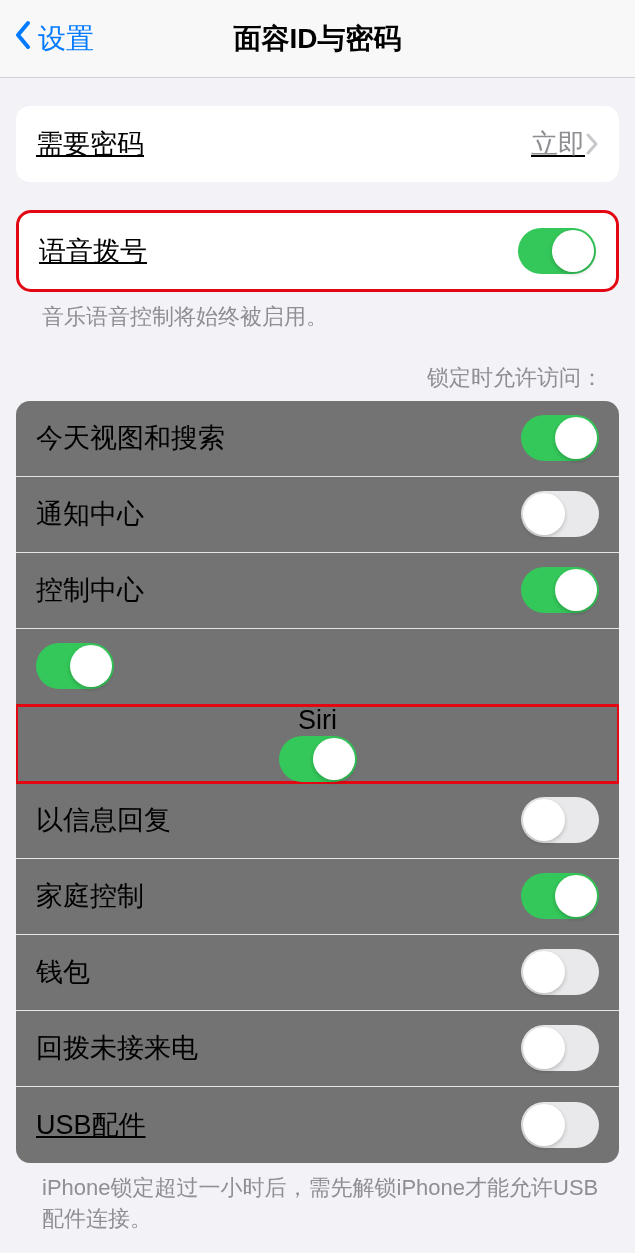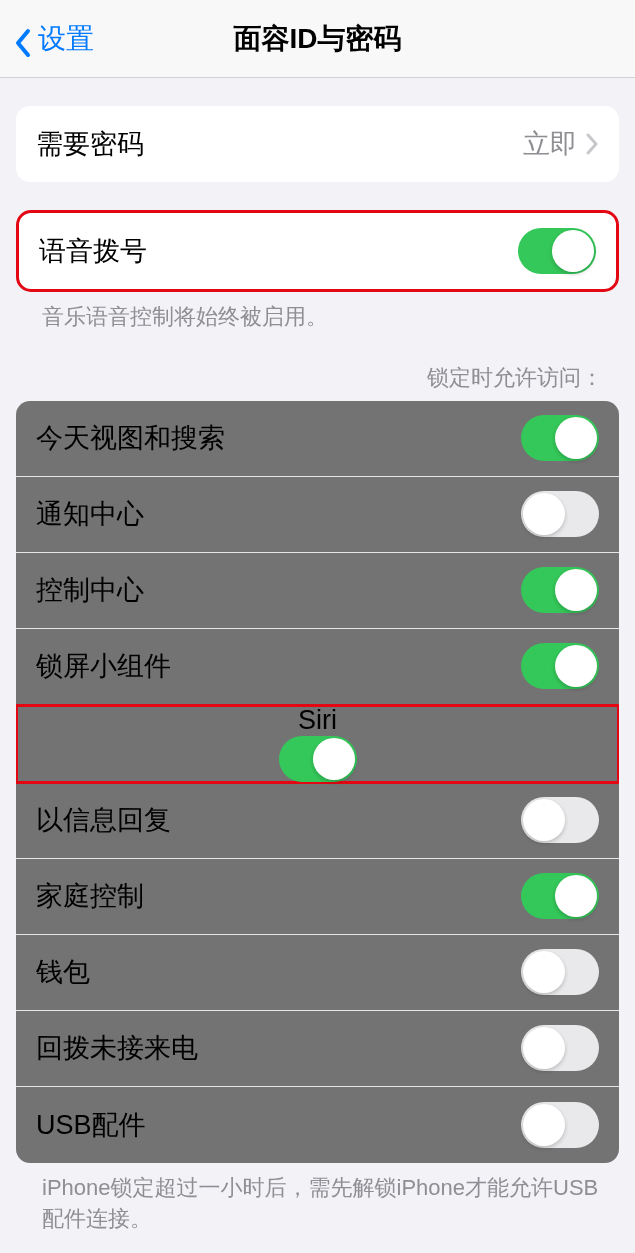--- a/index.html
+++ b/index.html
@@ -17,21 +17,21 @@
     .header {
       height: 78px;
       background: #f8f8f8;
       border-bottom: 1px solid #d1d1d6;
       display: flex;
       align-items: center;
       position: relative;
     }
     .back-button {
       display: flex;
-      align-items: flex-end;
+      align-items: flex-start;
       padding-left: 14px;
       color: #007aff;
       font-size: 28px;
       cursor: pointer;
     }
     .back-chevron {
       width: 18px;
       height: 30px;
       margin-right: 6px;
     }
@@ -64,34 +64,34 @@
     .row {
       display: flex;
       align-items: center;
       justify-content: space-between;
       min-height: 76px;
       padding: 0 20px;
       border-bottom: 1px solid #e5e5ea;
     }
     .row:last-child {
       border-bottom: none;
+      text-decoration: underline;
     }
     .row.highlighted {
       outline: 3px solid #e30613;
       outline-offset: -2px;
       flex-direction: column;
     }
     .row-label {
       font-size: 27px;
       color: #000;
     }
     .row-right {
       display: flex;
       align-items: center;
-      gap: 8px;
       justify-content: center;
     }
     .row-value {
       font-size: 27px;
       color: #8e8e93;
     }
     .chevron-right {
       width: 14px;
       height: 22px;
     }
@@ -202,21 +202,20 @@
           <div class="toggle-knob"></div>
         </div>
       </div>
       <div class="row">
         <span class="row-label">控制中心</span>
         <div class="toggle on">
           <div class="toggle-knob"></div>
         </div>
       </div>
       <div class="row">
-        <span class="row-label">锁屏小组件</span>
         <div class="toggle on">
           <div class="toggle-knob"></div>
         </div>
       </div>
       <div class="row highlighted">
         <span class="row-label">Siri</span>
         <div class="toggle on">
           <div class="toggle-knob"></div>
         </div>
       </div>

